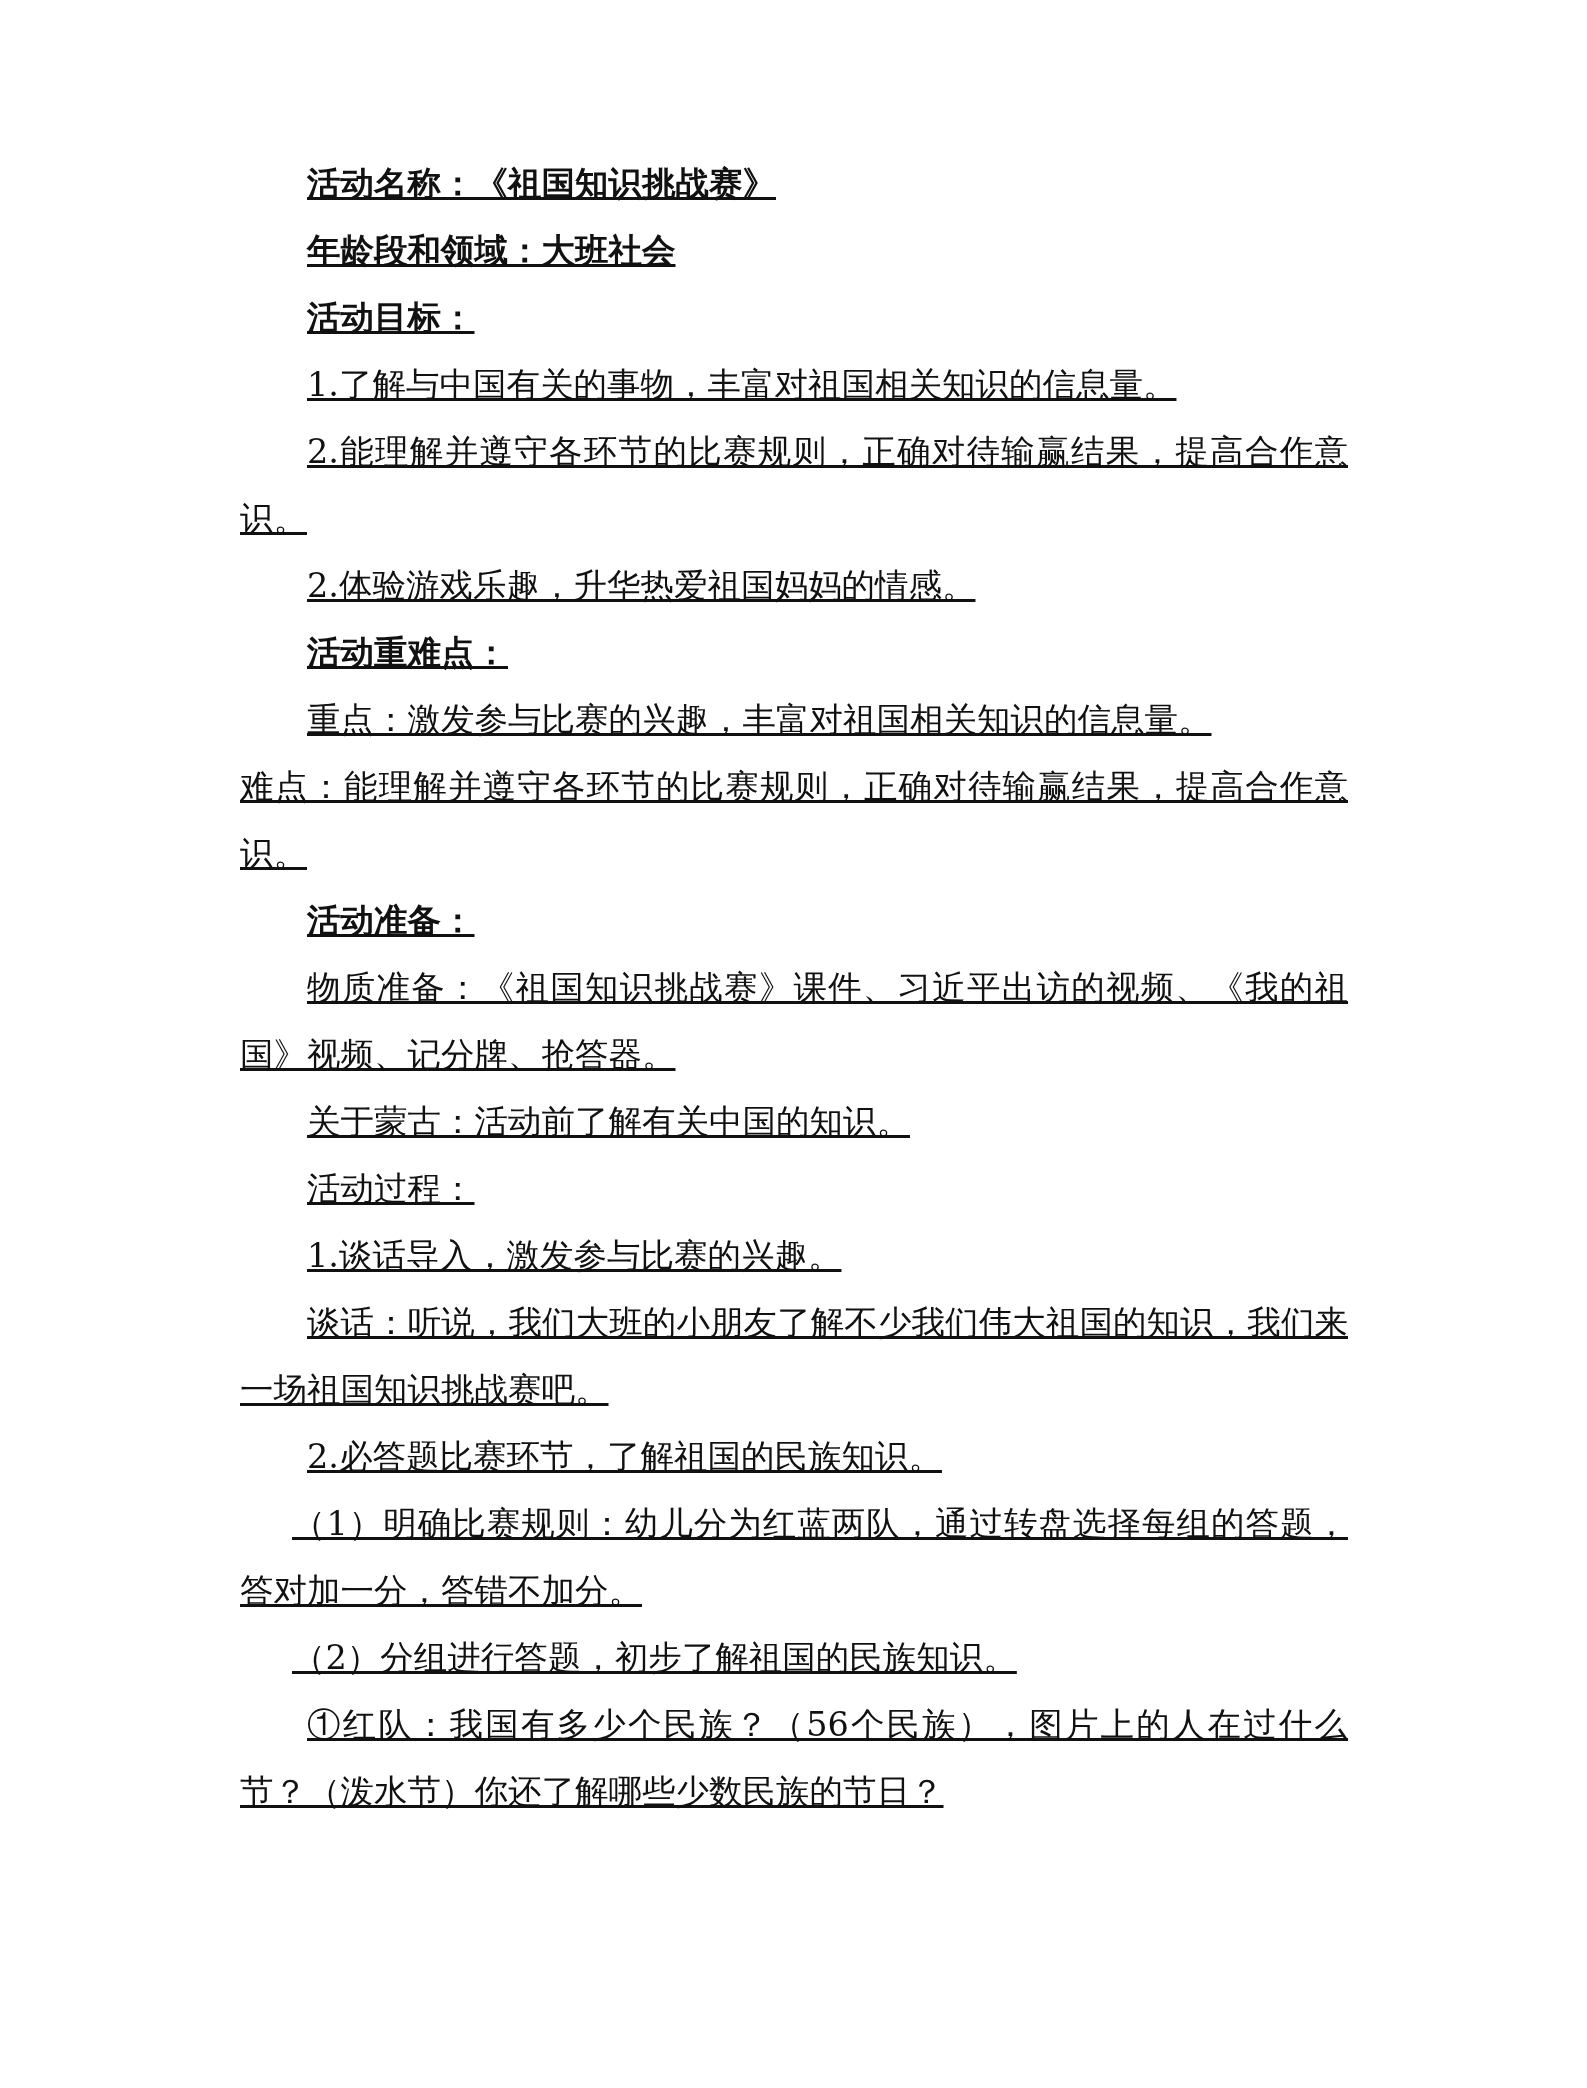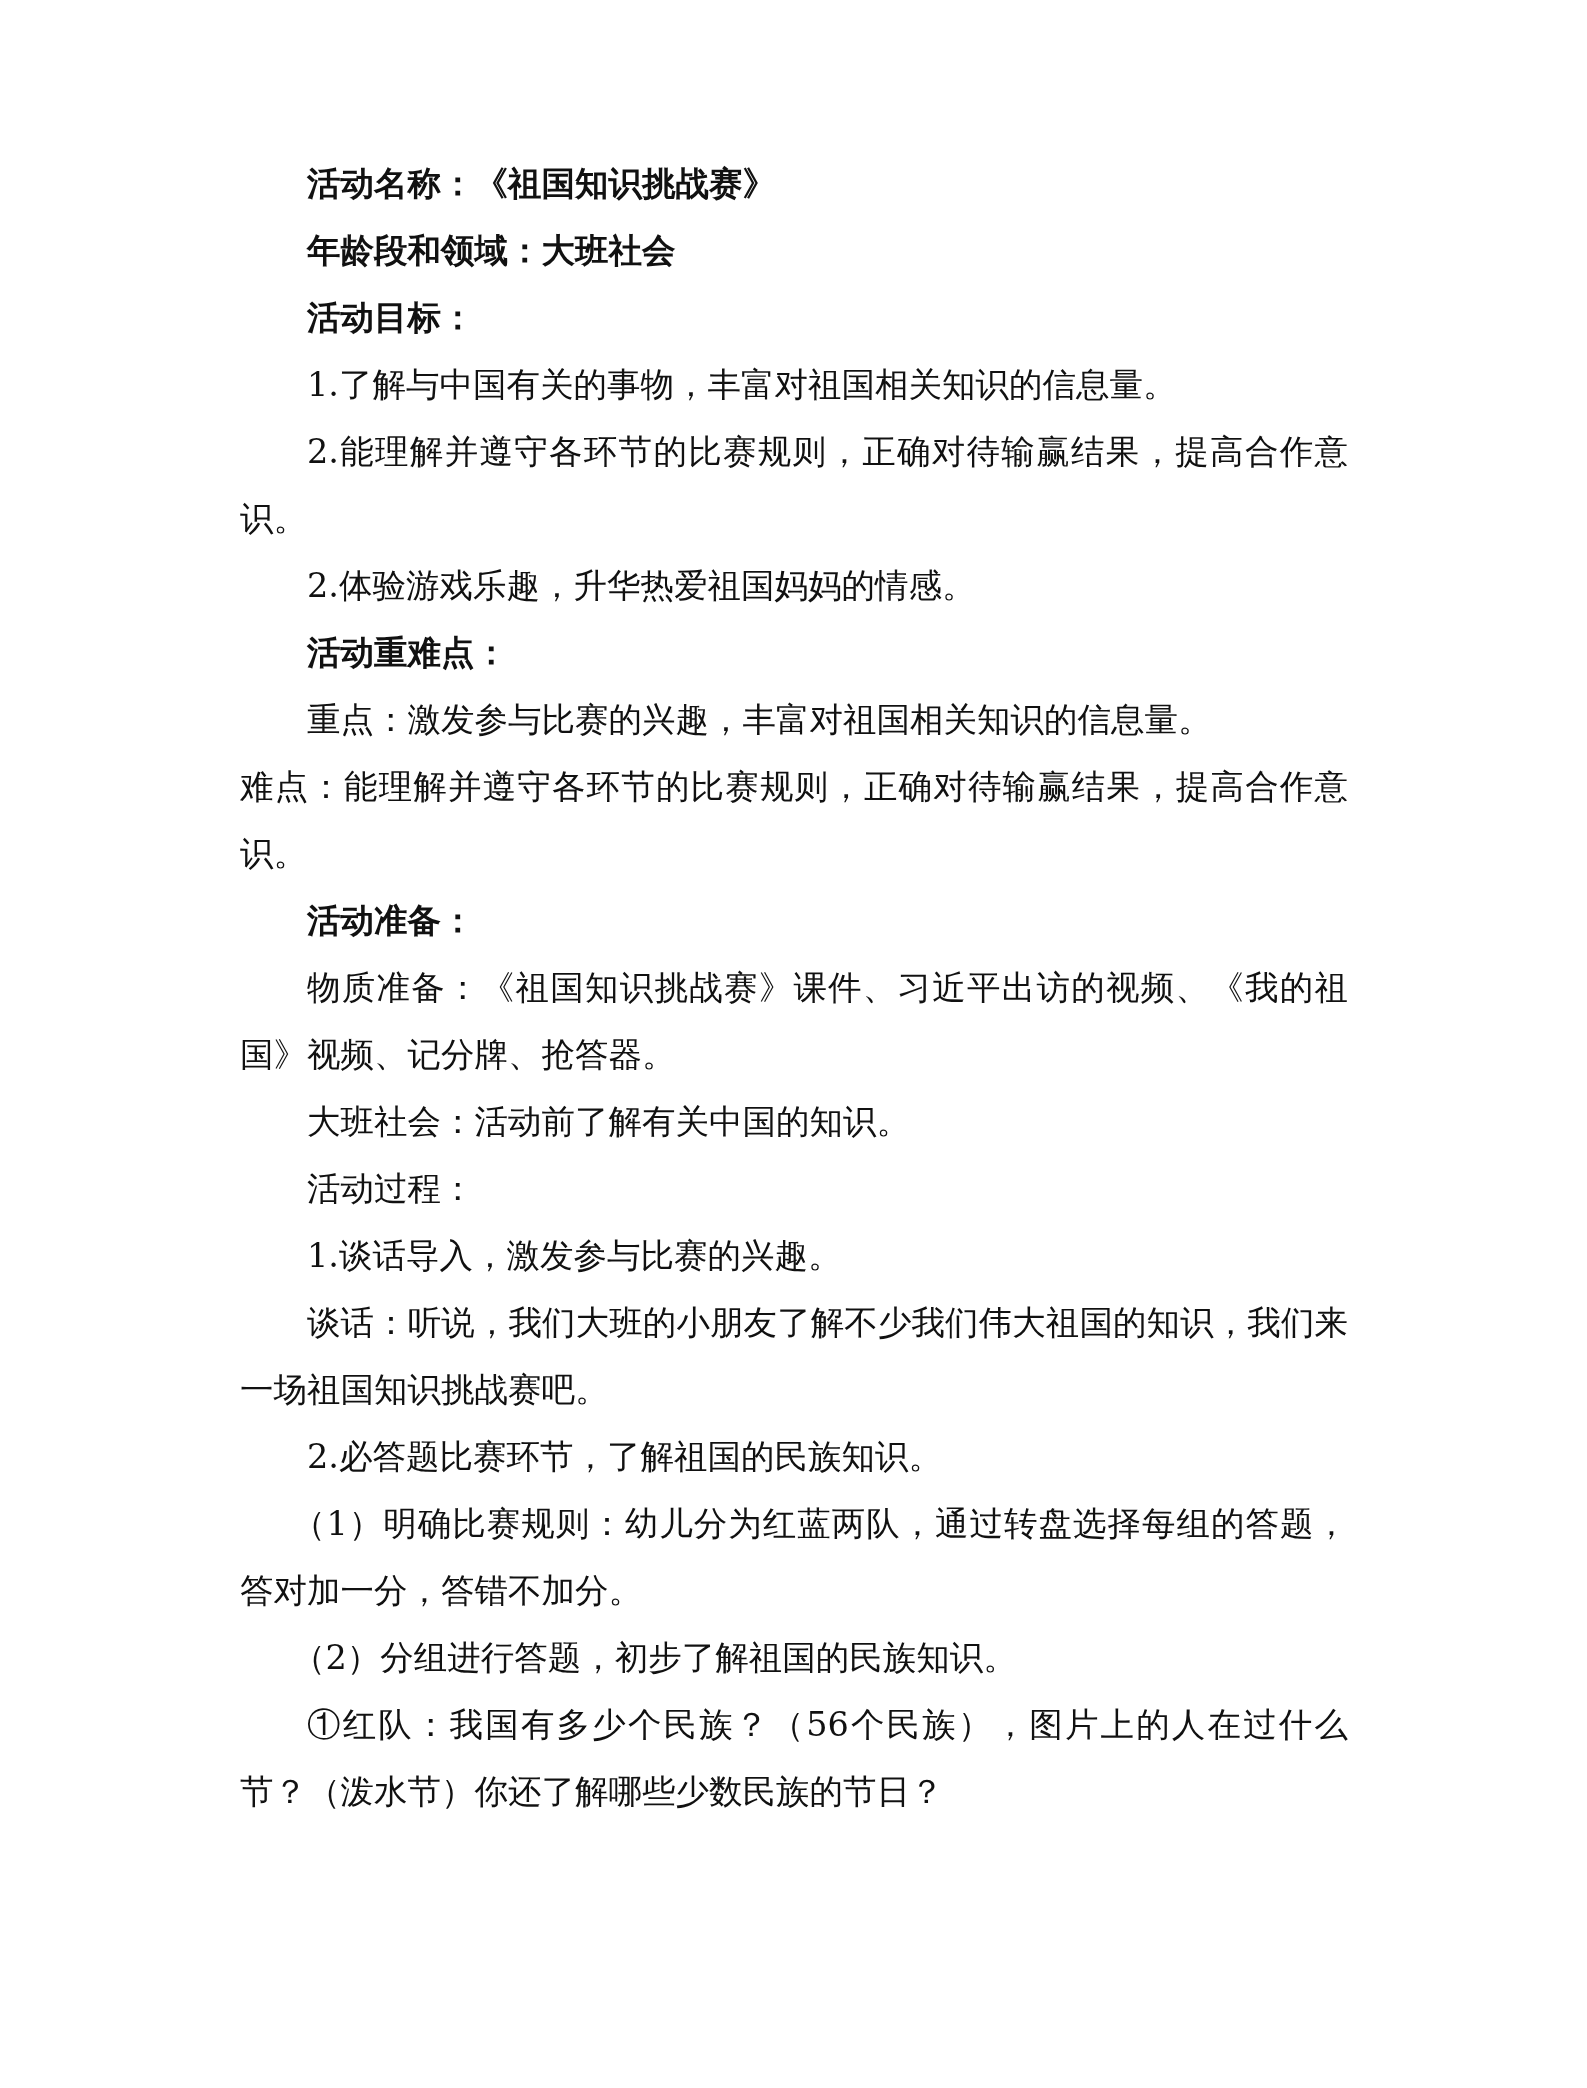--- a/index.html
+++ b/index.html
@@ -8,21 +8,21 @@
     position: absolute;
     left: 240px;
     top: 150px;
     width: 1108px;
     font-family: "DejaVu Serif", "Liberation Serif", serif;
     font-size: 33.5px;
     line-height: 67px;
     color: #111111;
     text-align: justify;
   }
-  .para { margin: 0; text-indent: 67px; }
+  .para { margin: 0; text-indent: 67px; text-decoration: underline; }
   .para.bold { font-weight: bold; }
   .para.noindent { text-indent: 0; }
   .para.sub { text-indent: 52px; }
 </style>
 </head>
 <body>
 
 <div class="page">
   <p class="para bold">活动名称：《祖国知识挑战赛》</p>
   <p class="para bold">年龄段和领域：大班社会</p>
@@ -31,21 +31,21 @@
   <p class="para">1.了解与中国有关的事物，丰富对祖国相关知识的信息量。</p>
   <p class="para">2.能理解并遵守各环节的比赛规则，正确对待输赢结果，提高合作意识。</p>
   <p class="para">2.体验游戏乐趣，升华热爱祖国妈妈的情感。</p>
 
   <p class="para bold">活动重难点：</p>
   <p class="para">重点：激发参与比赛的兴趣，丰富对祖国相关知识的信息量。</p>
   <p class="para noindent">难点：能理解并遵守各环节的比赛规则，正确对待输赢结果，提高合作意识。</p>
 
   <p class="para bold">活动准备：</p>
   <p class="para">物质准备：《祖国知识挑战赛》课件、习近平出访的视频、《我的祖国》视频、记分牌、抢答器。</p>
-  <p class="para">大班社会：活动前了解有关中国的知识。</p>
+  <p class="para">关于蒙古：活动前了解有关中国的知识。</p>
 
   <p class="para">活动过程：</p>
   <p class="para">1.谈话导入，激发参与比赛的兴趣。</p>
   <p class="para">谈话：听说，我们大班的小朋友了解不少我们伟大祖国的知识，我们来一场祖国知识挑战赛吧。</p>
   <p class="para">2.必答题比赛环节，了解祖国的民族知识。</p>
   <p class="para sub">（1）明确比赛规则：幼儿分为红蓝两队，通过转盘选择每组的答题，答对加一分，答错不加分。</p>
   <p class="para sub">（2）分组进行答题，初步了解祖国的民族知识。</p>
   <p class="para">①红队：我国有多少个民族？（56个民族），图片上的人在过什么节？（泼水节）你还了解哪些少数民族的节日？</p>
 </div>
 

